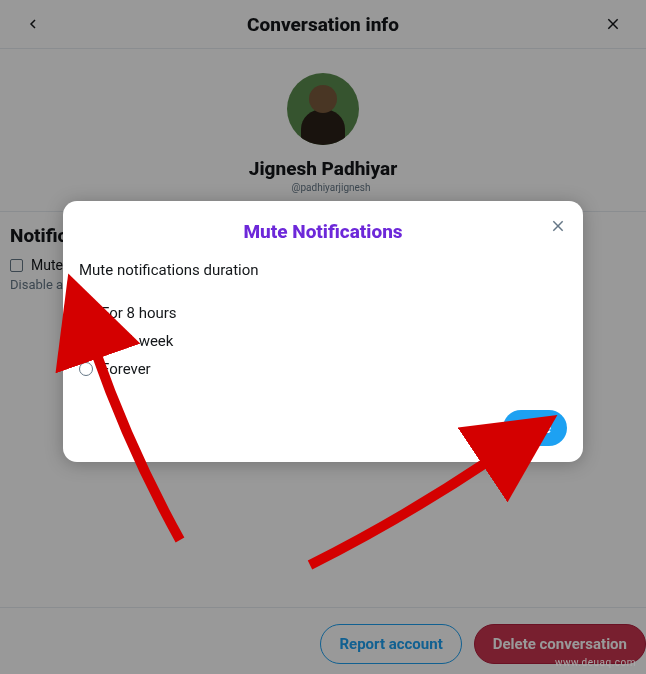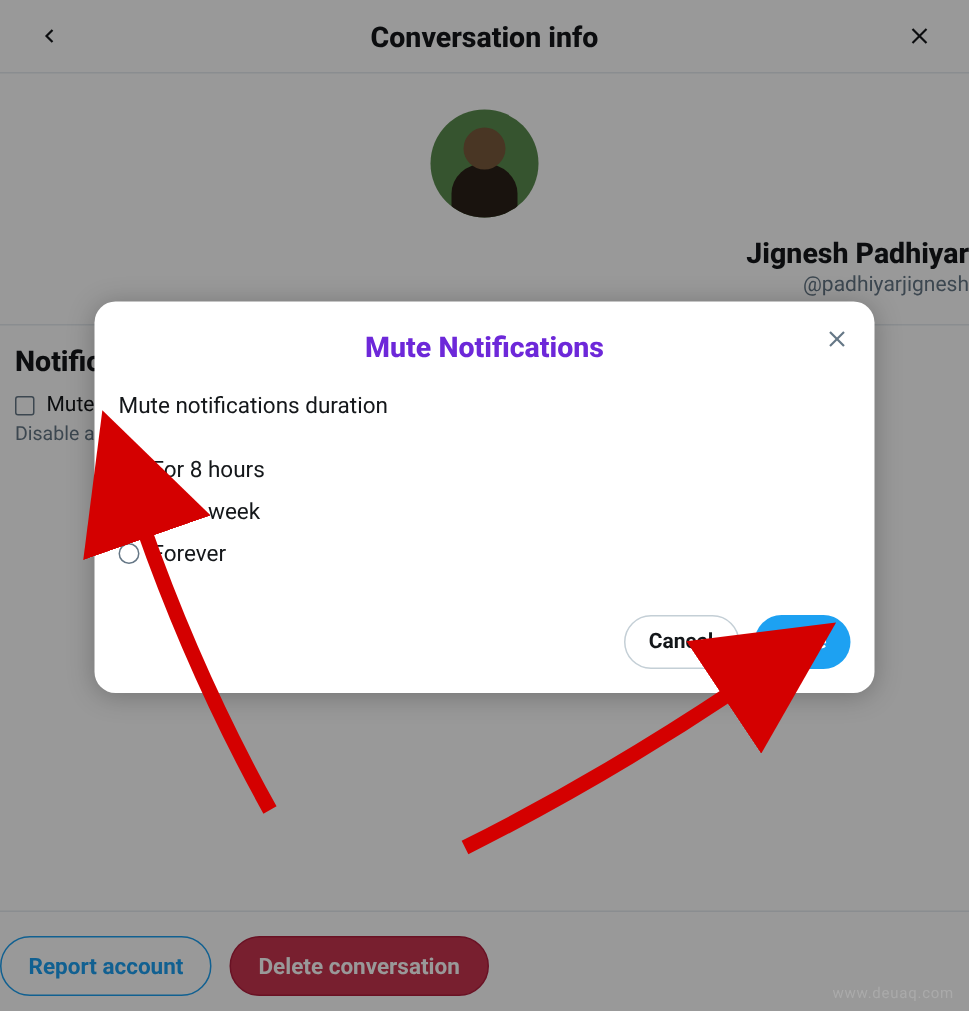--- a/index.html
+++ b/index.html
@@ -1,31 +1,31 @@
 <!DOCTYPE html>
 <html><head>
   <meta charset="utf-8">
   <style>
     * { box-sizing: border-box; margin: 0; padding: 0; }
     body { font-family: -apple-system, "Segoe UI", Roboto, Helvetica, Arial, sans-serif; background: #fff; width: 646px; height: 674px; overflow: hidden; position: relative; }
     .topbar { height: 49px; display: flex; align-items: center; justify-content: space-between; padding: 0 16px; border-bottom: 1px solid #e6ecf0; }
     .topbar-title { font-size: 19px; font-weight: 800; color: #14171a; flex: 1; text-align: center; }
     .icon-btn { width: 34px; height: 34px; display: flex; align-items: center; justify-content: center; cursor: pointer; color: #14171a; }
-    .profile-area { text-align: right; padding: 24px 0 18px; }
+    .profile-area { text-align: center; padding: 24px 0 18px; }
     .avatar { width: 72px; height: 72px; border-radius: 50%; background: #5b8c4f; margin: 0 auto 12px; position: relative; overflow: hidden; }
     .avatar::after{content:"";position:absolute;left:22px;top:12px;width:28px;height:28px;border-radius:50%;background:#7a5a3c;}
     .avatar::before{content:"";position:absolute;left:14px;top:36px;width:44px;height:40px;border-radius:50% 50% 0 0;background:#2b2018;}
     .profile-name { font-size: 19px; font-weight: 800; color: #14171a; }
-    .profile-handle { font-size: 14px; color: #657786; margin-top: 2px; margin-left: 16px; }
+    .profile-handle { font-size: 10px; color: #657786; margin-top: 2px; margin-left: 16px; }
     .notif-section { padding: 12px 10px 0; border-top: 1px solid #e6ecf0; }
     .notif-heading { font-size: 19px; font-weight: 800; color: #14171a; }
     .notif-row { margin-top: 10px; display: flex; align-items: center; gap: 8px; font-size: 14px; color: #14171a; }
     .notif-sub { font-size: 13px; color: #657786; margin-top: 4px; }
     .notif-checkbox{width:13px;height:13px;border:1px solid #657786;border-radius:2px;display:inline-block;}
-    .footer-actions { position: absolute; bottom: 0; left: 0; right: 0; display: flex; gap: 12px; justify-content: flex-start; padding: 16px 0 10px; border-top: 1px solid #e6ecf0; background: #fff; }
+    .footer-actions { position: absolute; bottom: 0; left: 0; right: 0; display: flex; gap: 12px; justify-content: flex-end; padding: 16px 0 10px; border-top: 1px solid #e6ecf0; background: #fff; }
     .btn { height: 40px; padding: 0 18px; border-radius: 9999px; font-size: 15px; font-weight: 700; display: inline-flex; align-items: center; cursor: pointer; }
     .btn-outline-blue { border: 1px solid #1da1f2; color: #1da1f2; background: #fff; }
     .btn-solid-red { border: 1px solid #b01e3d; color: #fff; background: #c9344f; }
     .dim-overlay { position: absolute; inset: 0; background: rgba(0,0,0,0.4); }
     .modal { position: absolute; top: 201px; left: 63px; width: 520px; background: #fff; border-radius: 14px; box-shadow: 0 2px 18px rgba(0,0,0,0.25); padding: 0; }
     .modal-header { position: relative; height: 50px; display: flex; align-items: center; justify-content: center; }
     .modal-title { font-size: 19px; font-weight: 800; color: #6d28d9; margin-top: 10px; }
     .modal-close { position: absolute; right: 10px; top: 10px; width: 30px; height: 30px; color: #657786; cursor: pointer; display:flex;align-items:center;justify-content:center;}
     .modal-body { padding: 10px 16px 6px; }
     .modal-subtitle { font-size: 15px; color: #14171a; margin-bottom: 23px; }
@@ -102,21 +102,20 @@
         <span class="radio-circle"></span>
         <span>For 1 week</span>
       </div>
       <div class="radio-item">
         <span class="radio-circle"></span>
         <span>Forever</span>
       </div>
     </div>
   </div>
   <div class="modal-footer">
-    <div class="mbtn mbtn-outline">Cancel</div>
     <div class="mbtn mbtn-primary">Mute</div>
   </div>
 </div>
 
 <svg class="arrows" width="646" height="674">
   <defs>
     <marker id="ah" viewBox="0 0 10 10" refX="1" refY="5" markerWidth="9" markerHeight="9" orient="auto">
       <path d="M 0 0 L 10 5 L 0 10 z" fill="#d40000"></path>
     </marker>
     <linearGradient id="lg" x1="0" y1="1" x2="0" y2="0">

